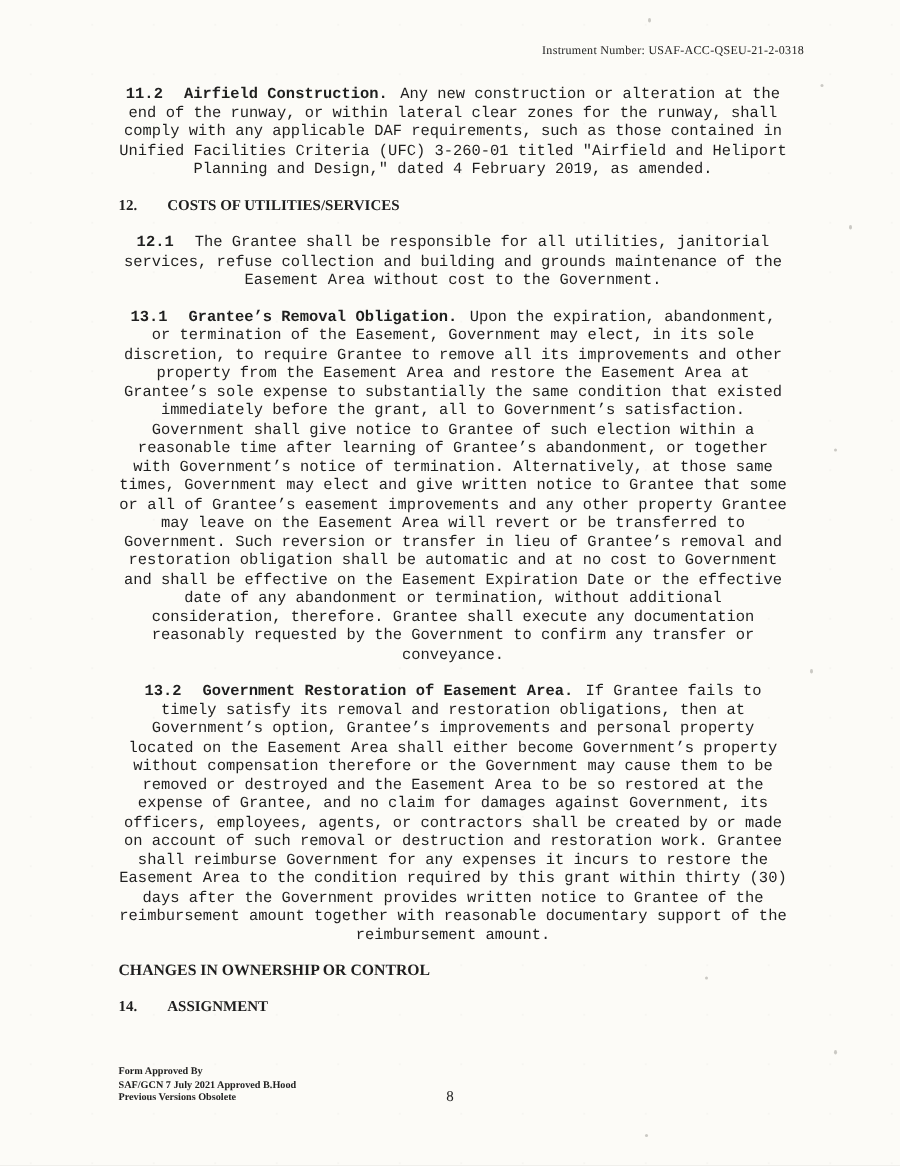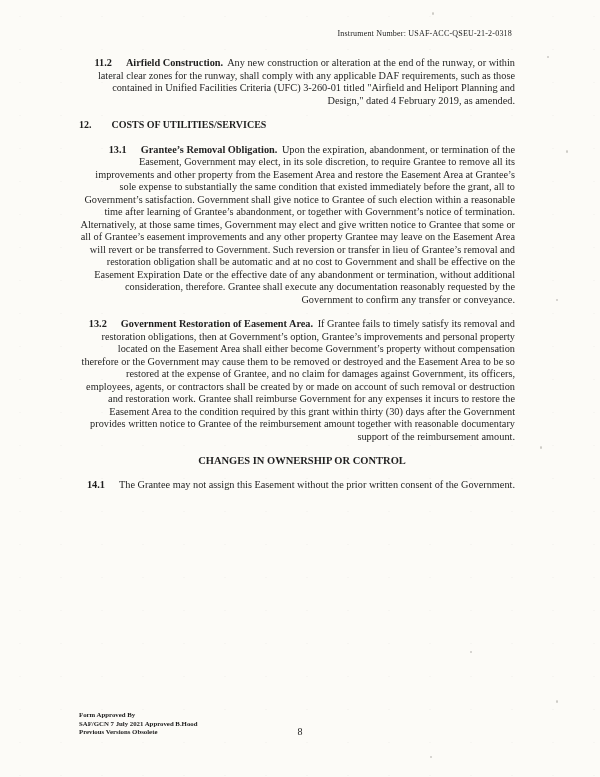--- a/index.html
+++ b/index.html
@@ -15,36 +15,37 @@
     background: #fcfbf7;
     background-image: radial-gradient(rgba(0,0,0,0.025) 1px, transparent 1px);
     background-size: 41px 33px;
     color: #1f1f1f;
     font-family: "Liberation Serif", "DejaVu Serif", serif;
     overflow: hidden;
   }
   .instrument {
     position: absolute;
     top: 29px;
-    right: 88px;
+    right: 64px;
     font-size: 8px;
     letter-spacing: 0.2px;
     color: #222;
   }
   .content {
     position: absolute;
     left: 79px;
     top: 57px;
     width: 446px;
   }
   p.para {
-    margin: 0 10px 12px 0;
+    margin: 0 0 12px 0;
     font-size: 10.3px;
     line-height: 12.5px;
-    text-align: right;
+    text-align: center;
+    font-family: Liberation Mono, monospace;
   }
   .num {
     font-weight: bold;
     padding-right: 14px;
     white-space: nowrap;
   }
   .title {
     font-weight: bold;
     padding-right: 2px;
   }
@@ -55,21 +56,21 @@
     font-weight: bold;
   }
   p.heading .num {
     padding-right: 20px;
   }
   p.center-heading {
     margin: 2px 0 11px 0;
     font-size: 10.5px;
     line-height: 12.5px;
     font-weight: bold;
-    text-align: center;
+    text-align: left;
   }
   .footer {
     position: absolute;
     left: 79px;
     top: 711px;
     font-size: 6.8px;
     font-weight: bold;
     line-height: 8.6px;
     color: #222;
   }
@@ -113,30 +114,31 @@
 
   <div class="instrument">Instrument Number:  USAF-ACC-QSEU-21-2-0318</div>
 
   <div class="content">
 
     <p class="para"><span class="num">11.2</span><span class="title">Airfield Construction.</span> <span>Any new construction or alteration at the end of the runway, or within lateral clear zones for the runway, shall comply with any applicable DAF requirements, such as those contained in Unified Facilities Criteria (UFC) 3-260-01 titled "Airfield and Heliport Planning and Design," dated 4 February 2019, as amended.</span></p>
 
 
     <p class="heading"><span class="num">12.</span><span>COSTS OF UTILITIES/SERVICES</span></p>
 
+    <p class="para"><span class="num">12.1</span><span>The Grantee shall be responsible for all utilities, janitorial services, refuse collection and building and grounds maintenance of the Easement Area without cost to the Government.</span></p>
 
 
     <p class="para"><span class="num">13.1</span><span class="title">Grantee’s Removal Obligation.</span> <span>Upon the expiration, abandonment, or termination of the Easement, Government may elect, in its sole discretion, to require Grantee to remove all its improvements and other property from the Easement Area and restore the Easement Area at Grantee’s sole expense to substantially the same condition that existed immediately before the grant, all to Government’s satisfaction. Government shall give notice to Grantee of such election within a reasonable time after learning of Grantee’s abandonment, or together with Government’s notice of termination. Alternatively, at those same times, Government may elect and give written notice to Grantee that some or all of Grantee’s easement improvements and any other property Grantee may leave on the Easement Area will revert or be transferred to Government. Such reversion or transfer in lieu of Grantee’s removal and restoration obligation shall be automatic and at no cost to Government and shall be effective on the Easement Expiration Date or the effective date of any abandonment or termination, without additional consideration, therefore. Grantee shall execute any documentation reasonably requested by the Government to confirm any transfer or conveyance.</span></p>
 
     <p class="para"><span class="num">13.2</span><span class="title">Government Restoration of Easement Area.</span> <span>If Grantee fails to timely satisfy its removal and restoration obligations, then at Government’s option, Grantee’s improvements and personal property located on the Easement Area shall either become Government’s property without compensation therefore or the Government may cause them to be removed or destroyed and the Easement Area to be so restored at the expense of Grantee, and no claim for damages against Government, its officers, employees, agents, or contractors shall be created by or made on account of such removal or destruction and restoration work. Grantee shall reimburse Government for any expenses it incurs to restore the Easement Area to the condition required by this grant within thirty (30) days after the Government provides written notice to Grantee of the reimbursement amount together with reasonable documentary support of the reimbursement amount.</span></p>
 
     <p class="center-heading">CHANGES IN OWNERSHIP OR CONTROL</p>
 
+    <p class="heading"><span class="num">14.</span><span>ASSIGNMENT</span></p>
 
-    <p class="para"><span class="num">14.1</span><span>The Grantee may not assign this Easement without the prior written consent of the Government.</span></p>
 
   </div>
 
   <div class="footer">
     <div>Form Approved By</div>
     <div>SAF/GCN 7 July 2021 Approved B.Hood</div>
     <div>Previous Versions Obsolete</div>
   </div>
 
   <div class="page-number">8</div>

